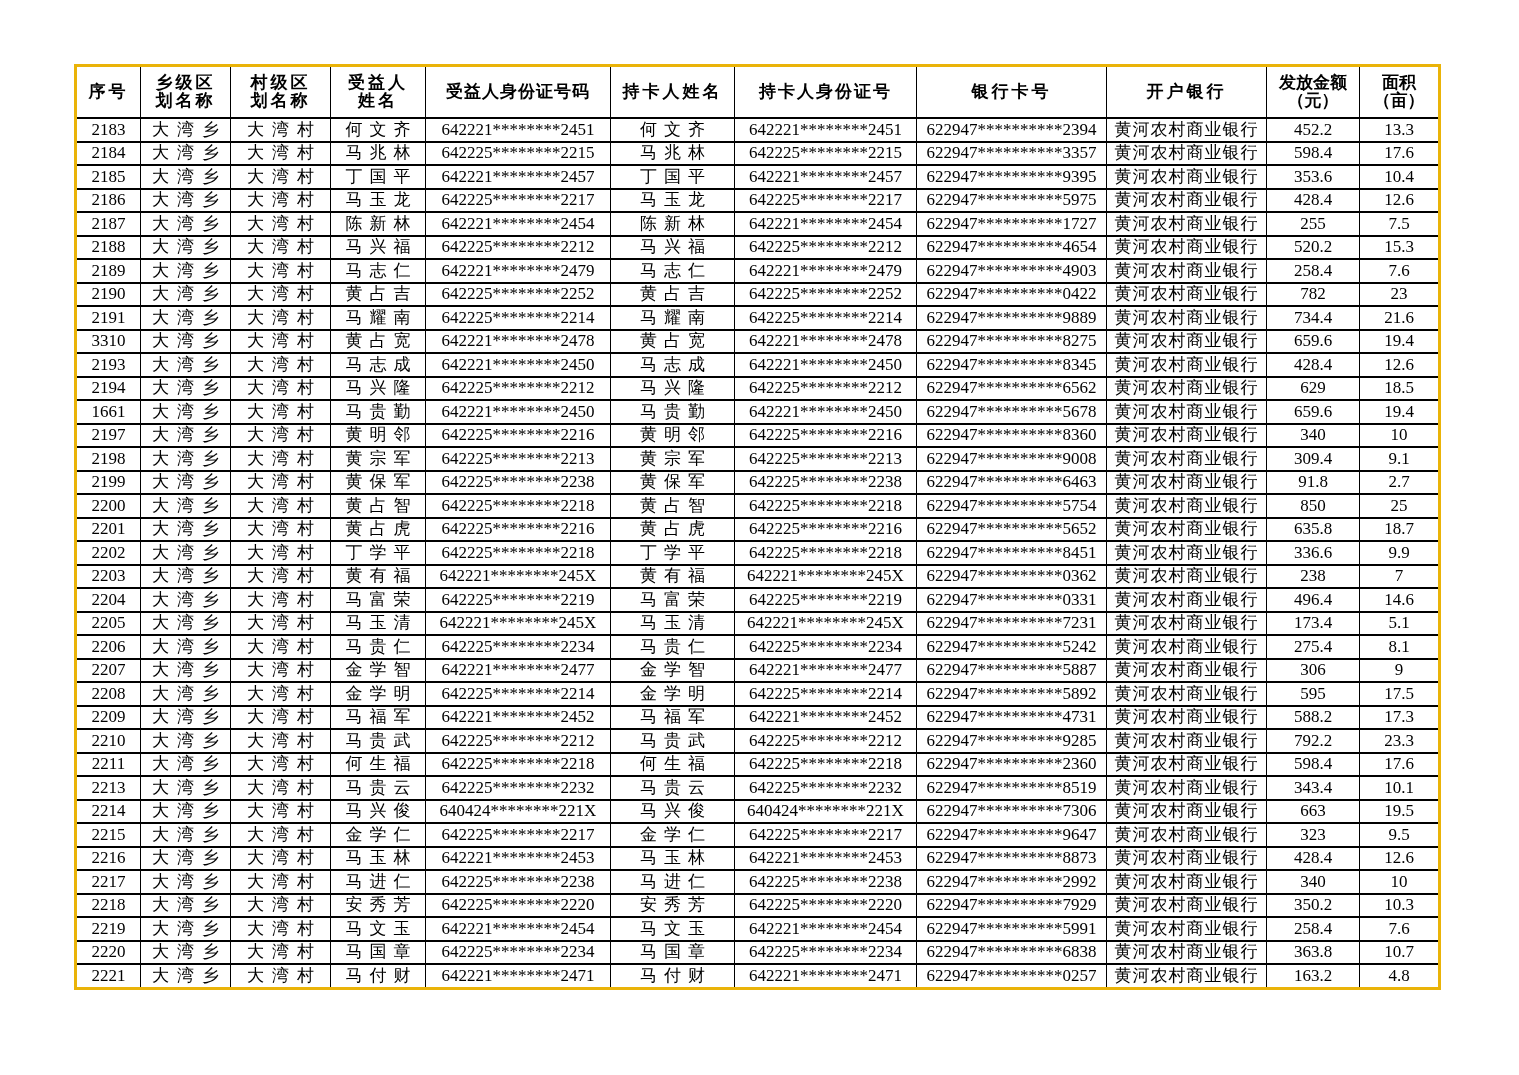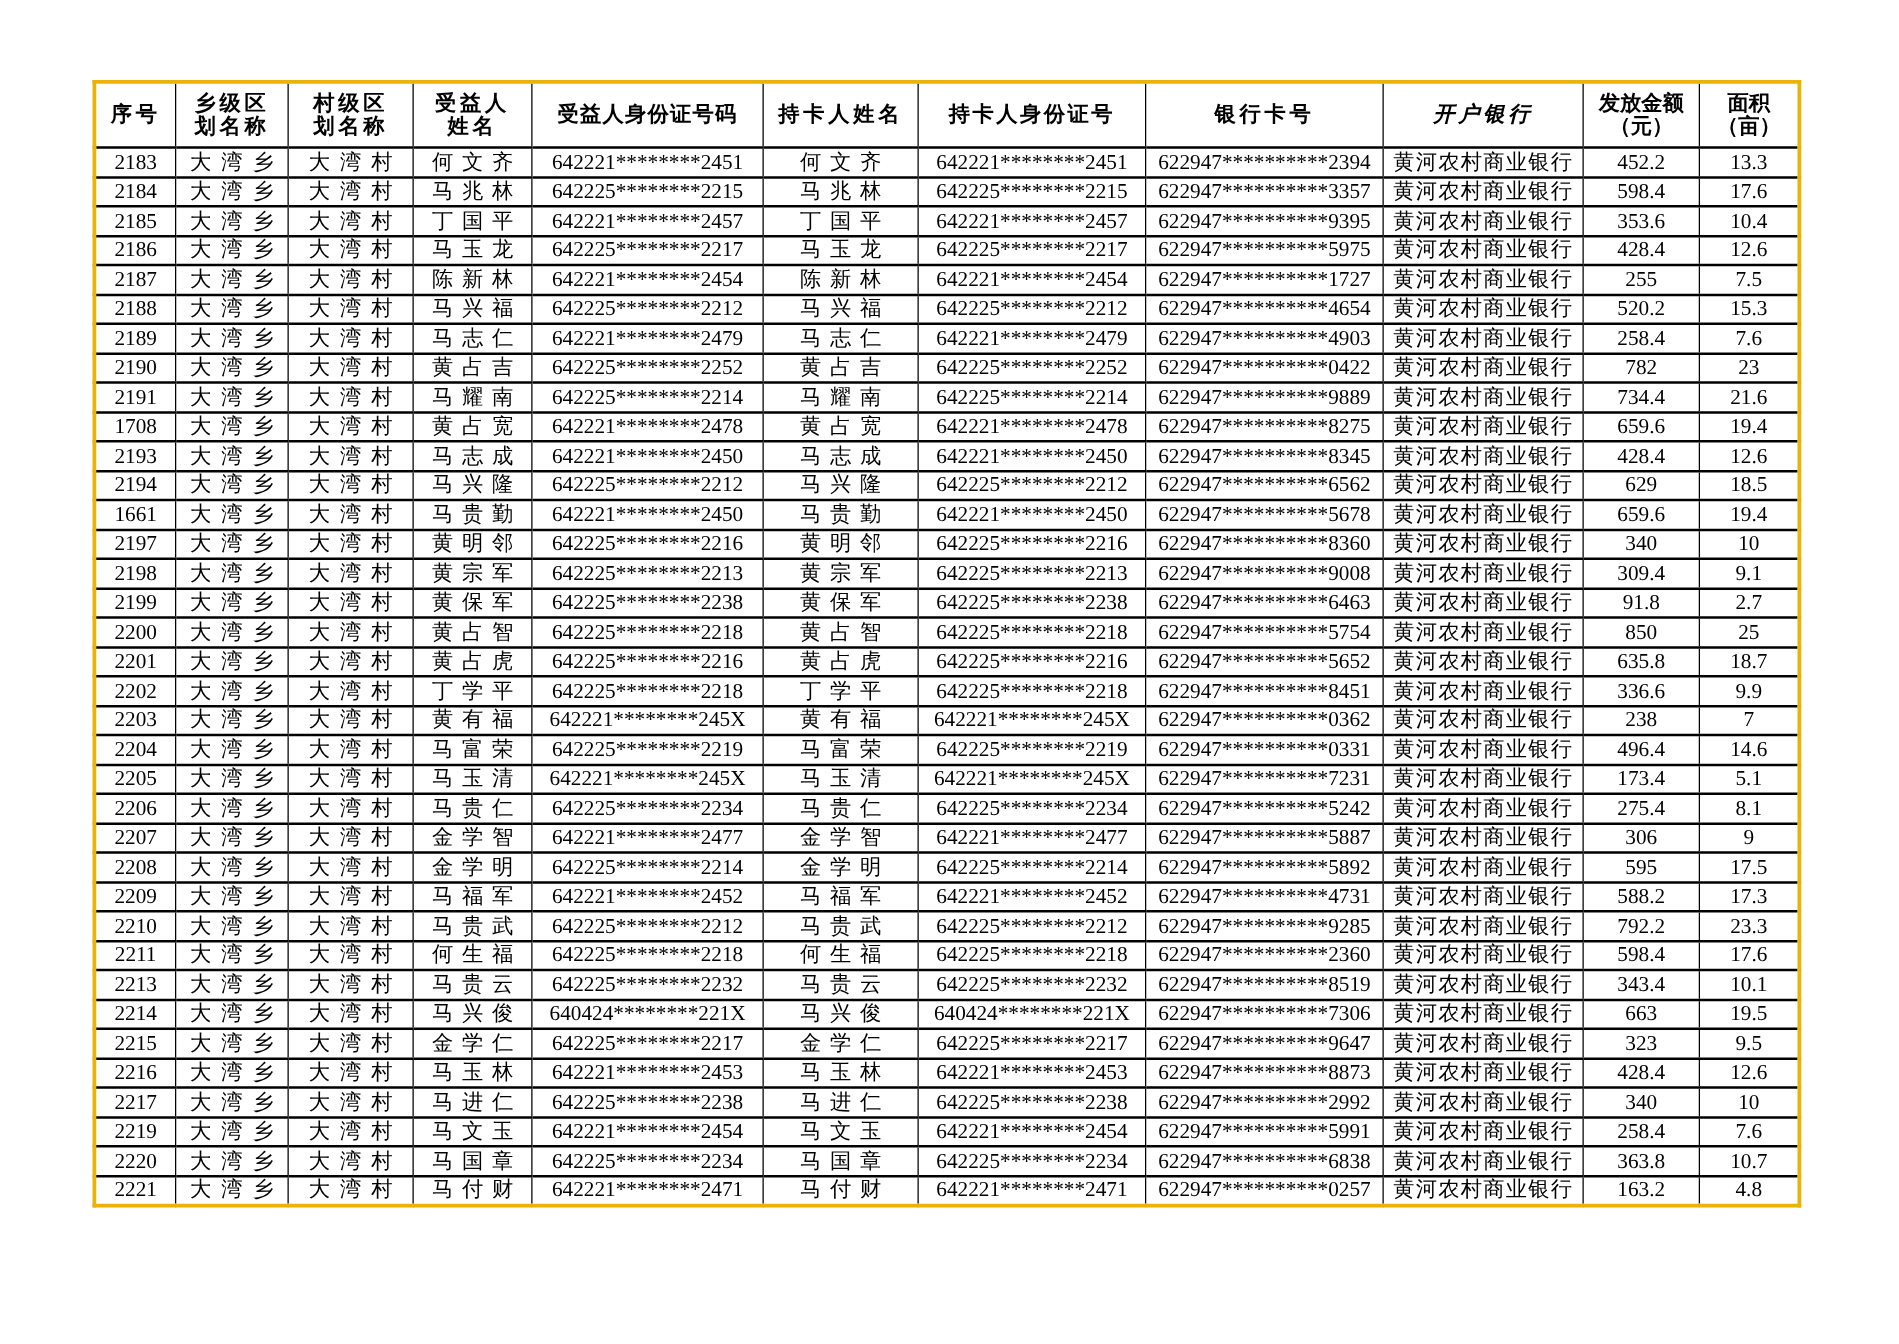--- a/index.html
+++ b/index.html
@@ -63,21 +63,21 @@
   col.w6  { width: 182px; }
   col.w7  { width: 190px; }
   col.w8  { width: 160px; }
   col.w9  { width: 93px;  }
   col.w10 { width: 80px;  }
   
   td.c1, td.c2 { letter-spacing: 8px; text-indent: 8px; }
   td.c3, td.c5 { letter-spacing: 7px; text-indent: 7px; }
   td.c8        { letter-spacing: 1px; }
   th.th-card   { letter-spacing: 8px; margin-left: 44px; }
-  th.th-bank   { letter-spacing: 6px; font-style: italic; }
+  th.th-bank   { letter-spacing: 6px; }
 </style>
 </head>
 <body>
 
 <div class="page">
   <table class="subsidy">
     <colgroup>
       <col class="w0">
         <col class="w1">
         <col class="w2">
@@ -222,21 +222,21 @@
           <td class="c3">马耀南</td>
           <td class="c4">642225********2214</td>
           <td class="c5">马耀南</td>
           <td class="c6">642225********2214</td>
           <td class="c7">622947**********9889</td>
           <td class="c8">黄河农村商业银行</td>
           <td class="c9">734.4</td>
           <td class="c10">21.6</td>
         </tr>
         <tr>
-          <td class="c0">1708</td>
+          <td class="c0">3310</td>
           <td class="c1">大湾乡</td>
           <td class="c2">大湾村</td>
           <td class="c3">黄占宽</td>
           <td class="c4">642221********2478</td>
           <td class="c5">黄占宽</td>
           <td class="c6">642221********2478</td>
           <td class="c7">622947**********8275</td>
           <td class="c8">黄河农村商业银行</td>
           <td class="c9">659.6</td>
           <td class="c10">19.4</td>
@@ -534,20 +534,33 @@
           <td class="c3">马进仁</td>
           <td class="c4">642225********2238</td>
           <td class="c5">马进仁</td>
           <td class="c6">642225********2238</td>
           <td class="c7">622947**********2992</td>
           <td class="c8">黄河农村商业银行</td>
           <td class="c9">340</td>
           <td class="c10">10</td>
         </tr>
         <tr>
+          <td class="c0">2218</td>
+          <td class="c1">大湾乡</td>
+          <td class="c2">大湾村</td>
+          <td class="c3">安秀芳</td>
+          <td class="c4">642225********2220</td>
+          <td class="c5">安秀芳</td>
+          <td class="c6">642225********2220</td>
+          <td class="c7">622947**********7929</td>
+          <td class="c8">黄河农村商业银行</td>
+          <td class="c9">350.2</td>
+          <td class="c10">10.3</td>
+        </tr>
+        <tr>
           <td class="c0">2219</td>
           <td class="c1">大湾乡</td>
           <td class="c2">大湾村</td>
           <td class="c3">马文玉</td>
           <td class="c4">642221********2454</td>
           <td class="c5">马文玉</td>
           <td class="c6">642221********2454</td>
           <td class="c7">622947**********5991</td>
           <td class="c8">黄河农村商业银行</td>
           <td class="c9">258.4</td>

